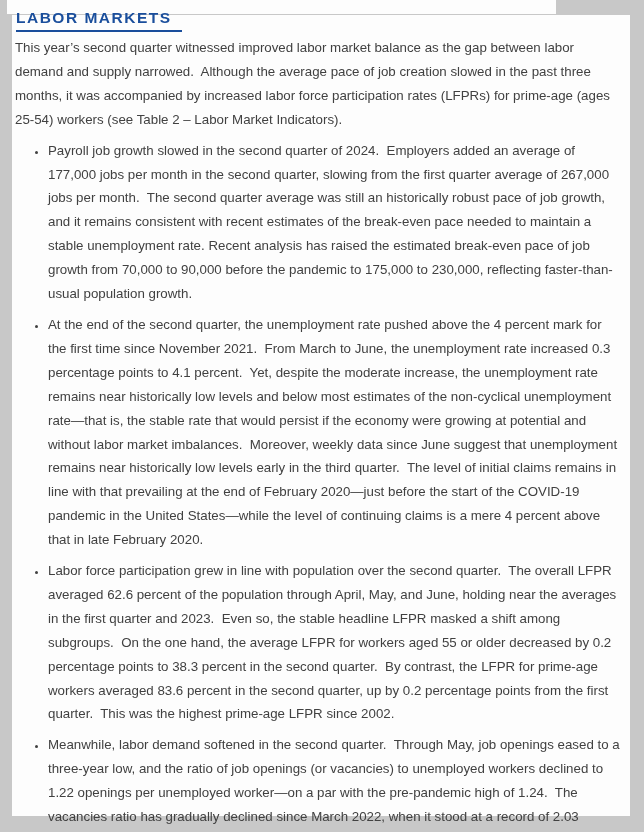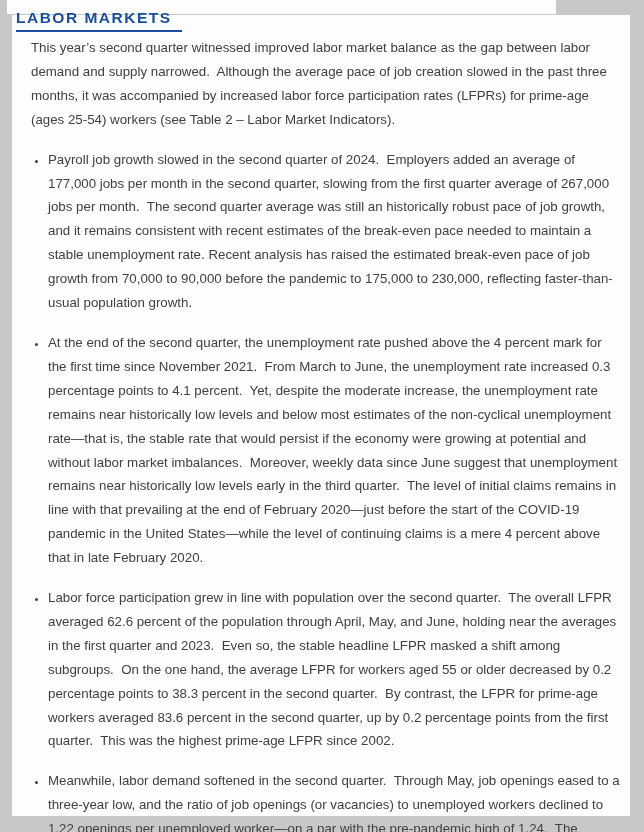--- a/index.html
+++ b/index.html
@@ -49,29 +49,29 @@
     padding: 21px 8px 0 3px;
     z-index: 2;
   }
   .body-text {
     font-size: 13.3px;
     line-height: 23.9px;
     color: #414141;
     white-space: pre-wrap;
   }
   p.intro-par {
-    margin: 0 0 5px 16px;
+    margin: 0 0 5px 0;
   }
   ul.bullets {
     margin: 5px 0 0 0;
     padding: 0 0 0 33px;
     list-style: disc outside;
   }
   ul.bullets li {
-    margin: 16px 0 5px 0;
+    margin: 7px 0 5px 0;
   }
   ul.bullets li::marker {
     color: #414141;
     font-size: 11px;
   }
 </style>
 </head>
 <body>
 
 <div class="title-band"></div>

